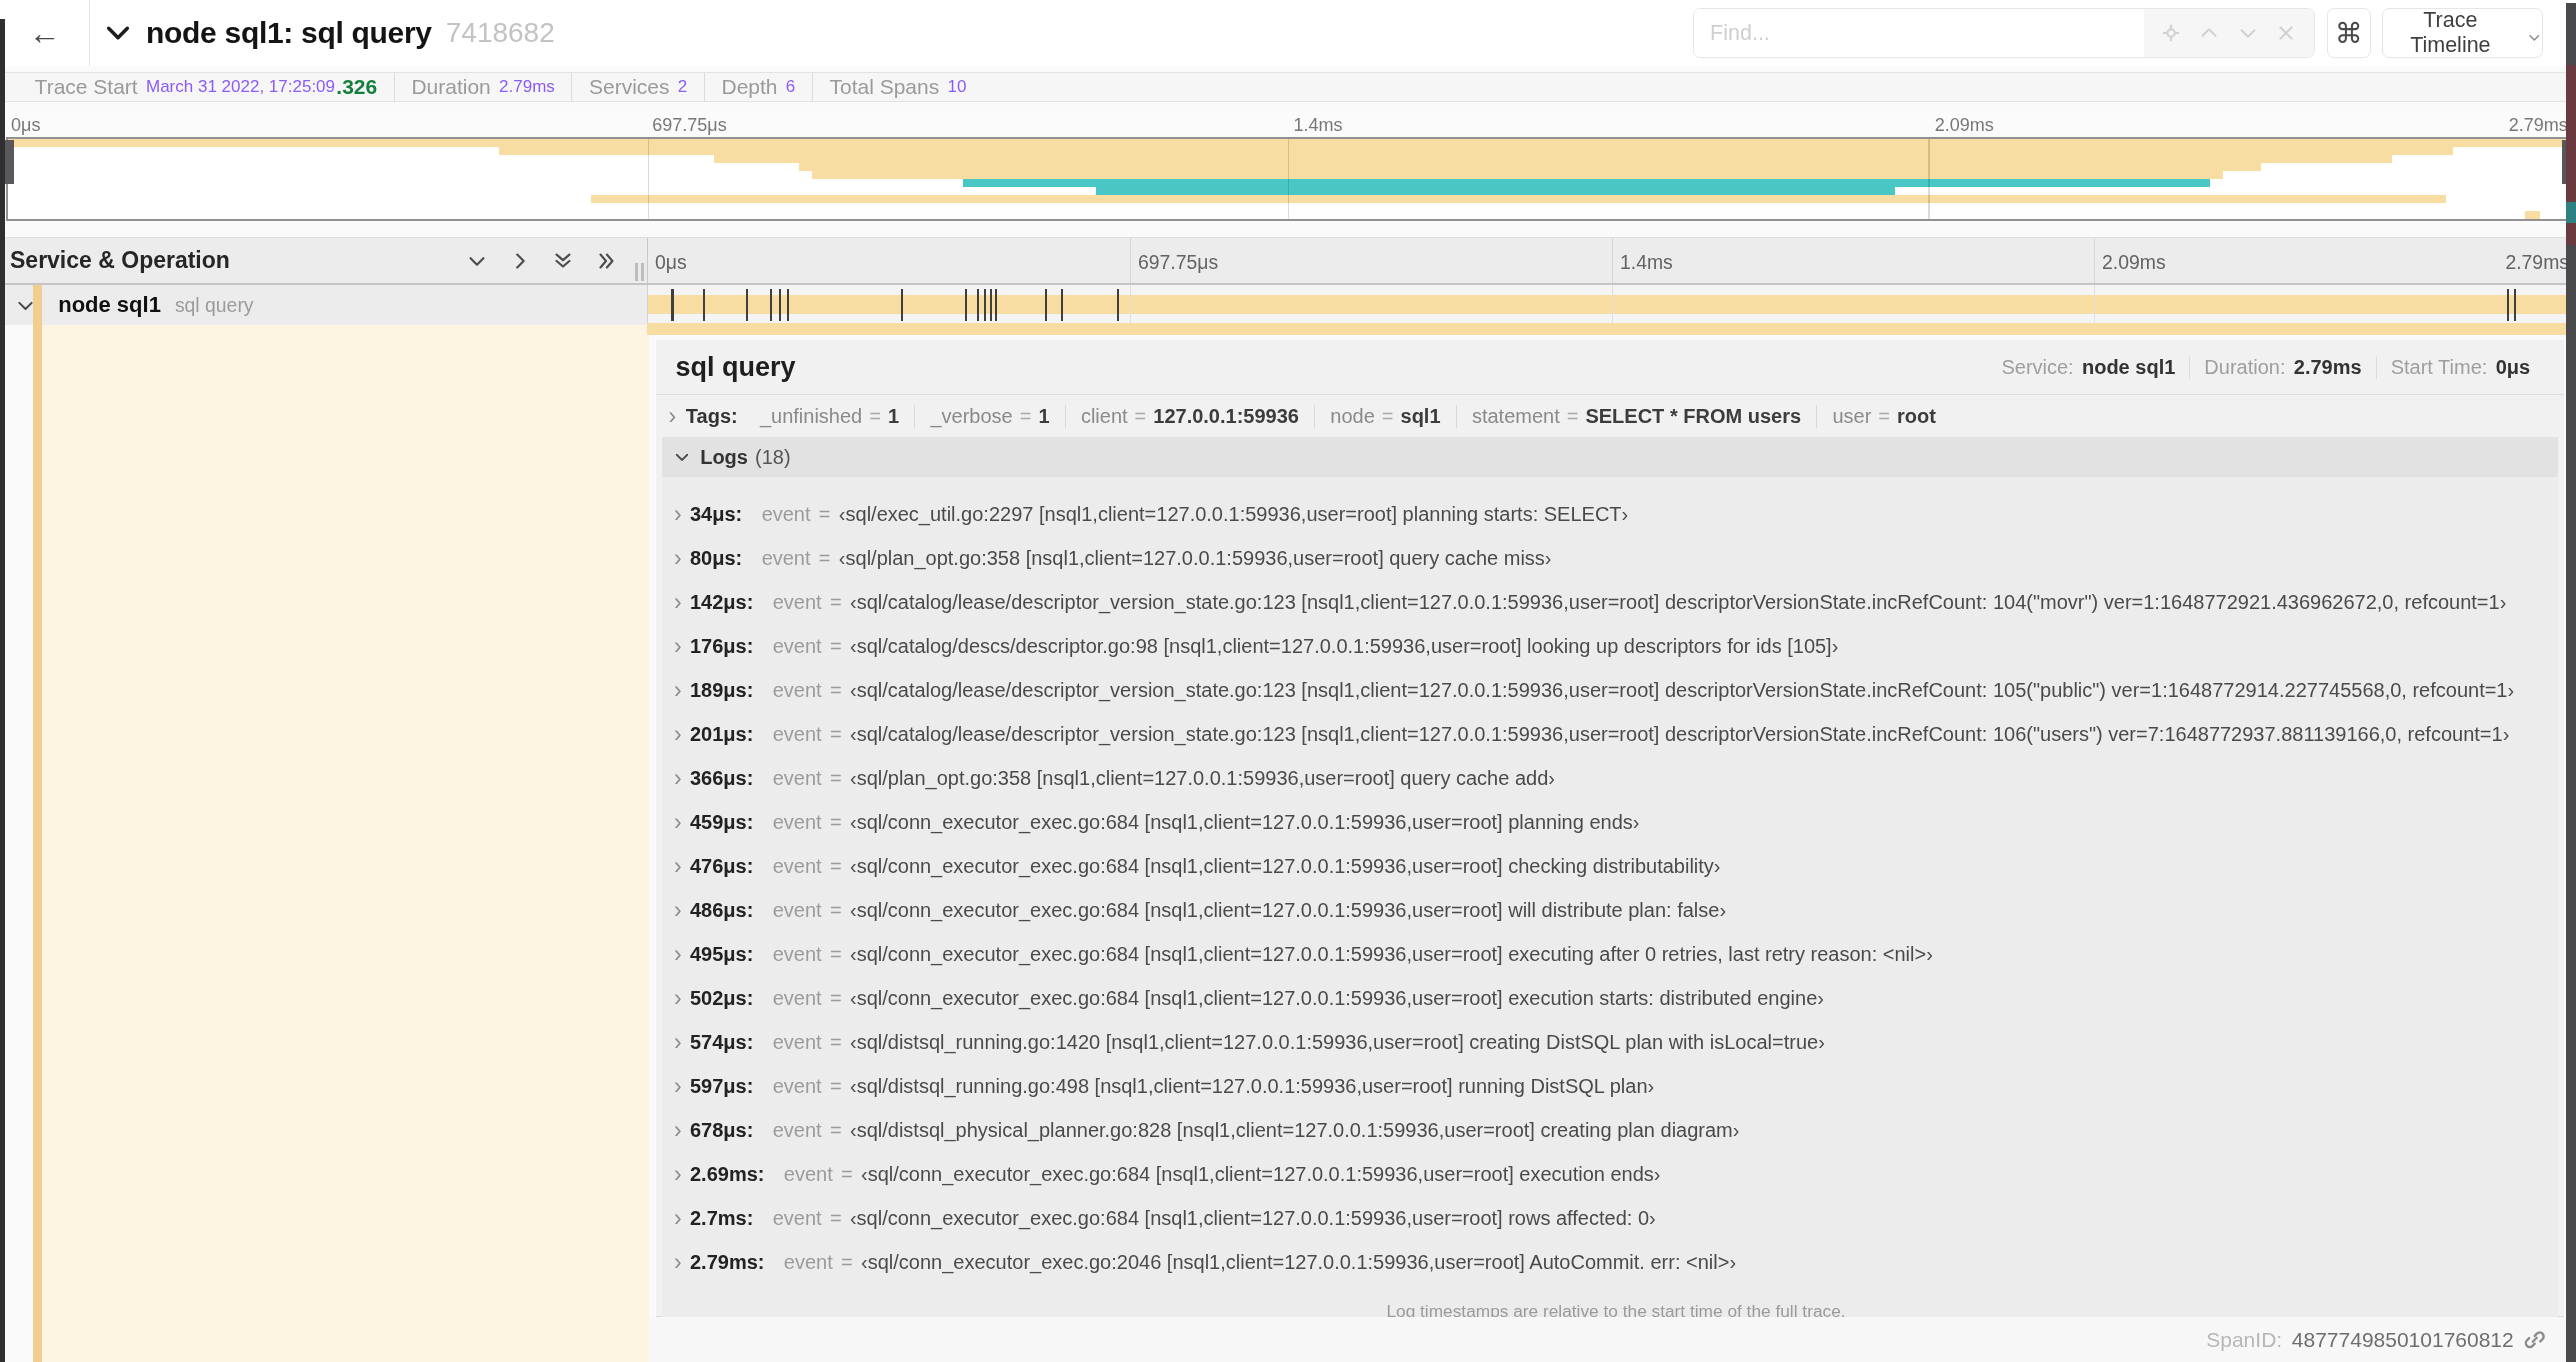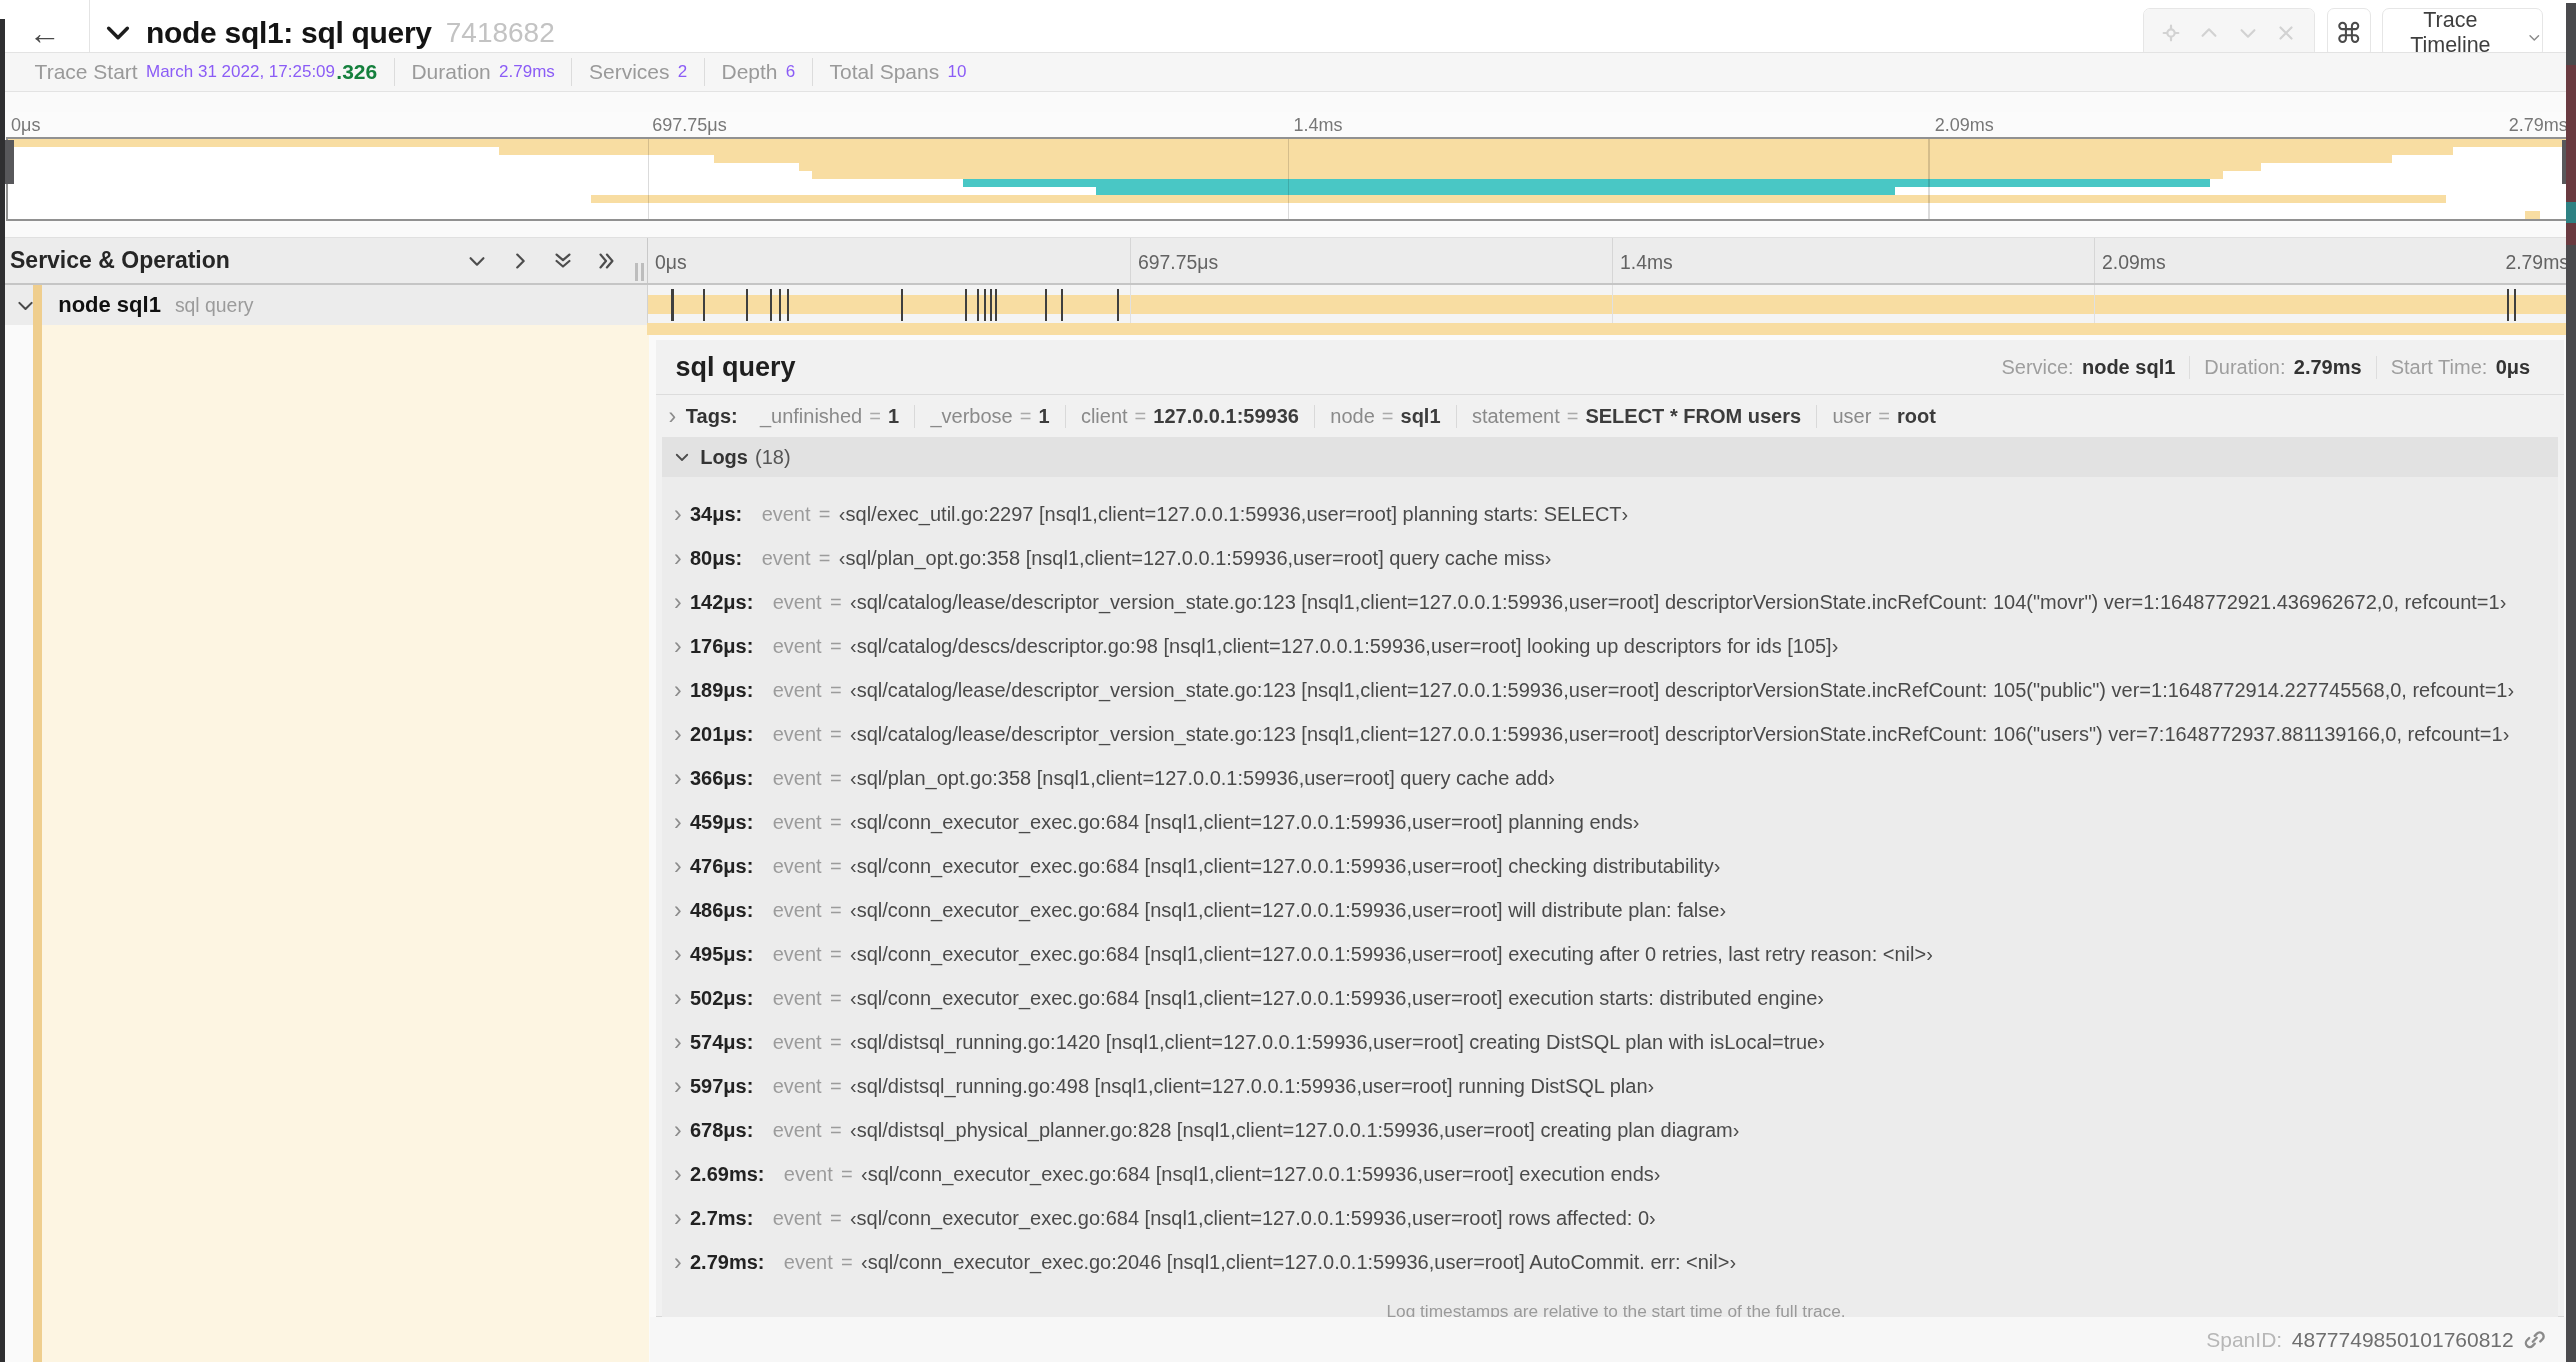--- a/index.html
+++ b/index.html
@@ -25,21 +25,21 @@
   .find-input { width:450px; border:none; outline:none; font-size:21.5px; color:#444; padding:0 16.6px; font-family:"Liberation Sans", sans-serif; background:#fff; }
   .find-input::placeholder { color:#cfcfcf; }
   .find-btns { width:170px; background:#f6f6f6; display:flex; align-items:center; justify-content:space-evenly; color:#d2d2d2; }
   .find-btns .fic { width:22px; height:22px; display:flex; align-items:center; justify-content:center; cursor:pointer; }
   .find-btns svg { width:21px; height:21px; }
   .cmd-btn { margin-left:12.5px; width:44px; border:1.4px solid #e6e6e6; border-radius:7px; background:#fff; font-size:28px; color:#4a4a4a; display:flex; align-items:center; justify-content:center; cursor:pointer; font-family:"DejaVu Sans","Liberation Sans",sans-serif; }
   .view-btn { margin-left:11px; width:161px; border:1.4px solid #e6e6e6; border-radius:7px; background:#fff; display:flex; align-items:center; justify-content:center; gap:9.7px; font-size:21.5px; color:#3f3f3f; cursor:pointer; }
   .view-btn .vchev { width:15.2px; height:15.2px; color:#8a8a8a; }
 
   
-  .summary { position:absolute; left:0; top:52px; width:2576px; height:40px; background:#f6f6f6; border-top:1.4px solid #e3e3e3; border-bottom:1.4px solid #e3e3e3; display:flex; align-items:center; padding-left:18px; }
+  .summary { position:absolute; left:0; top:72px; width:2576px; height:30px; background:#f6f6f6; border-top:1.4px solid #e3e3e3; border-bottom:1.4px solid #e3e3e3; display:flex; align-items:center; padding-left:18px; }
   .sum-item { display:flex; align-items:center; gap:8.3px; padding:0 16.6px; border-right:1.4px solid #dcdcdc; height:28px; }
   .sum-item:last-child { border-right:none; }
   .sum-label { font-size:21px; color:#9a9a9a; }
   .sum-value { font-size:17px; color:#8b5cf6; font-weight:400; }
   .sum-suffix { font-size:21px; color:#15803d; font-weight:700; margin-left:-7px; }
 
   
   .minimap { position:absolute; left:0; top:112px; width:2576px; height:112px; background:#fbfbfb; }
   .mm-labels { position:absolute; left:5.5px; right:5.5px; top:2.8px; height:21px; }
   .mm-label { position:absolute; top:0; font-size:18px; color:#777; padding-left:5.5px; white-space:nowrap; }
@@ -134,20 +134,21 @@
       </div>
     <div class="hdr-title-wrap">
       <span class="hdr-chev"><svg class="stroke" viewBox="0 0 24 24" style="stroke-width:3">
             <path d="M4 8l8 8 8-8"></path>
           </svg></span>
       <span class="hdr-title">node sql1: sql query</span>
       <span class="hdr-traceid">7418682</span>
     </div>
     <div class="hdr-right">
       <div class="find-group">
+        <input class="find-input" placeholder="Find..." style="">
         <div class="find-btns" id="find-btns">
             <span class="fic">
               <svg class="stroke" viewBox="0 0 24 24">
                 <path d="M12 4v3M12 17v3M4 12h3M17 12h3M12 8a4 4 0 1 1 0 8 4 4 0 0 1 0-8"></path>
               </svg>
             </span>
             <span class="fic">
               <svg class="stroke" viewBox="0 0 24 24">
                 <path d="M5 15l7-7 7 7"></path>
               </svg>

